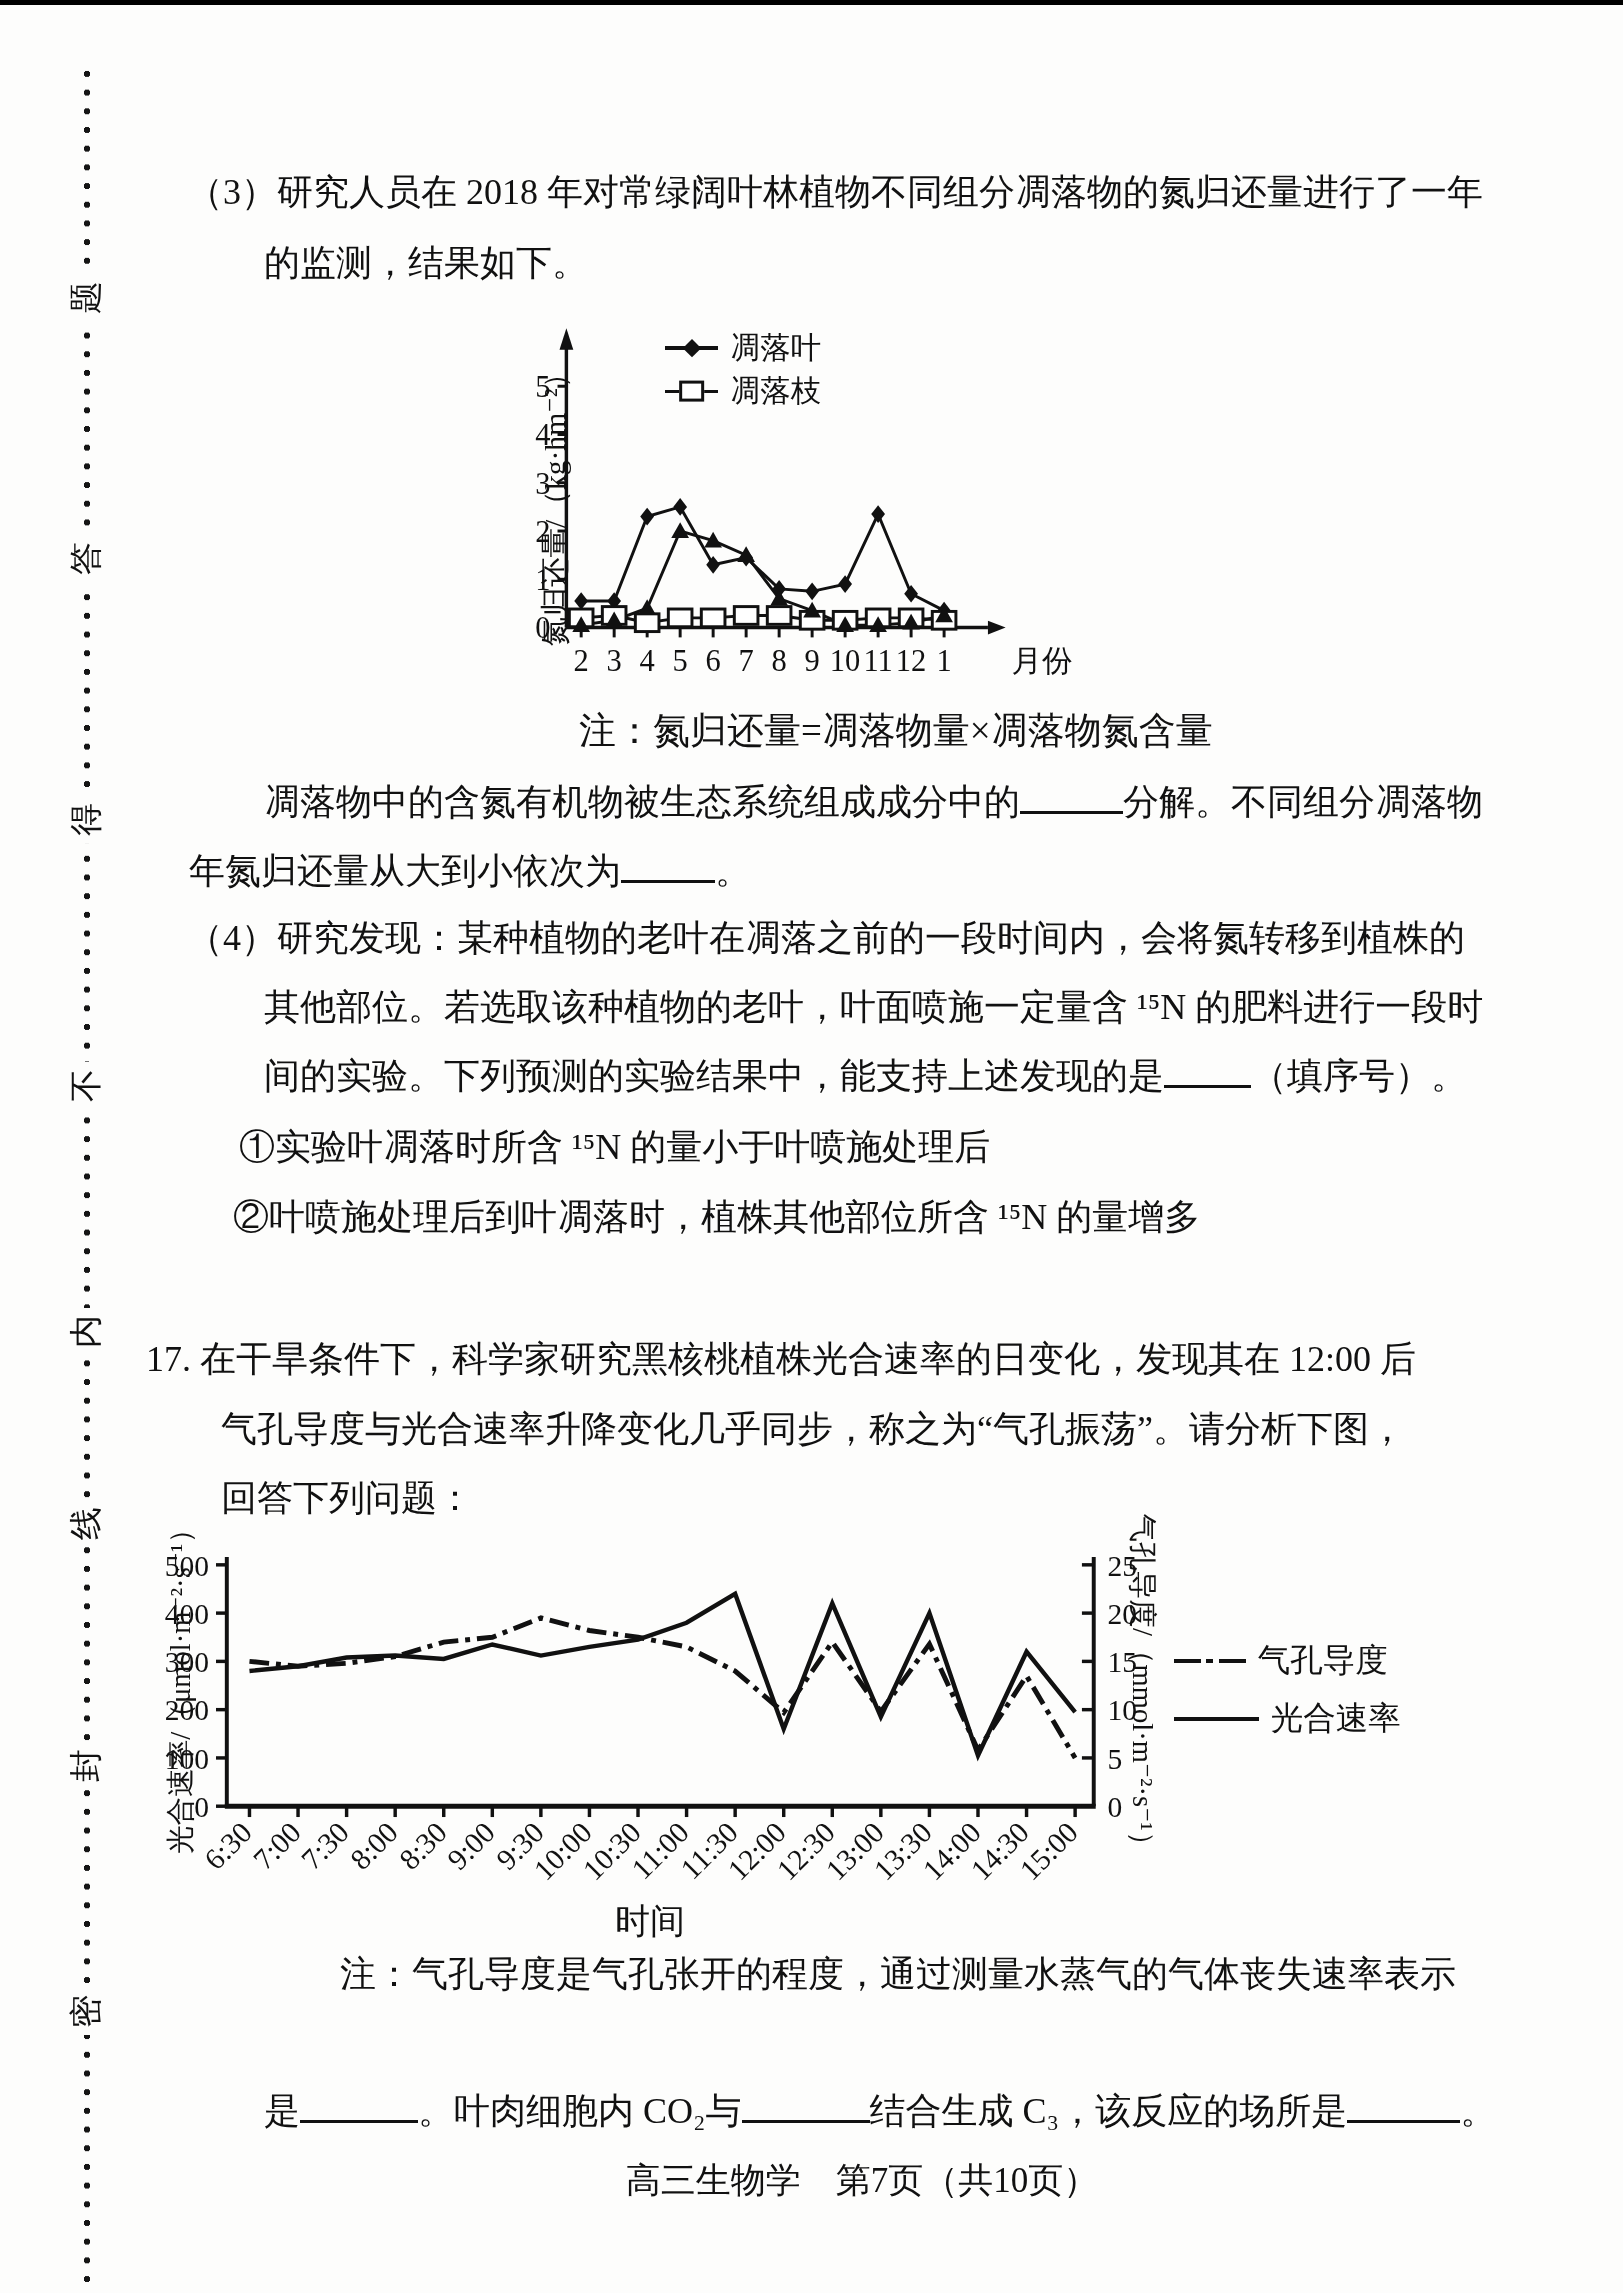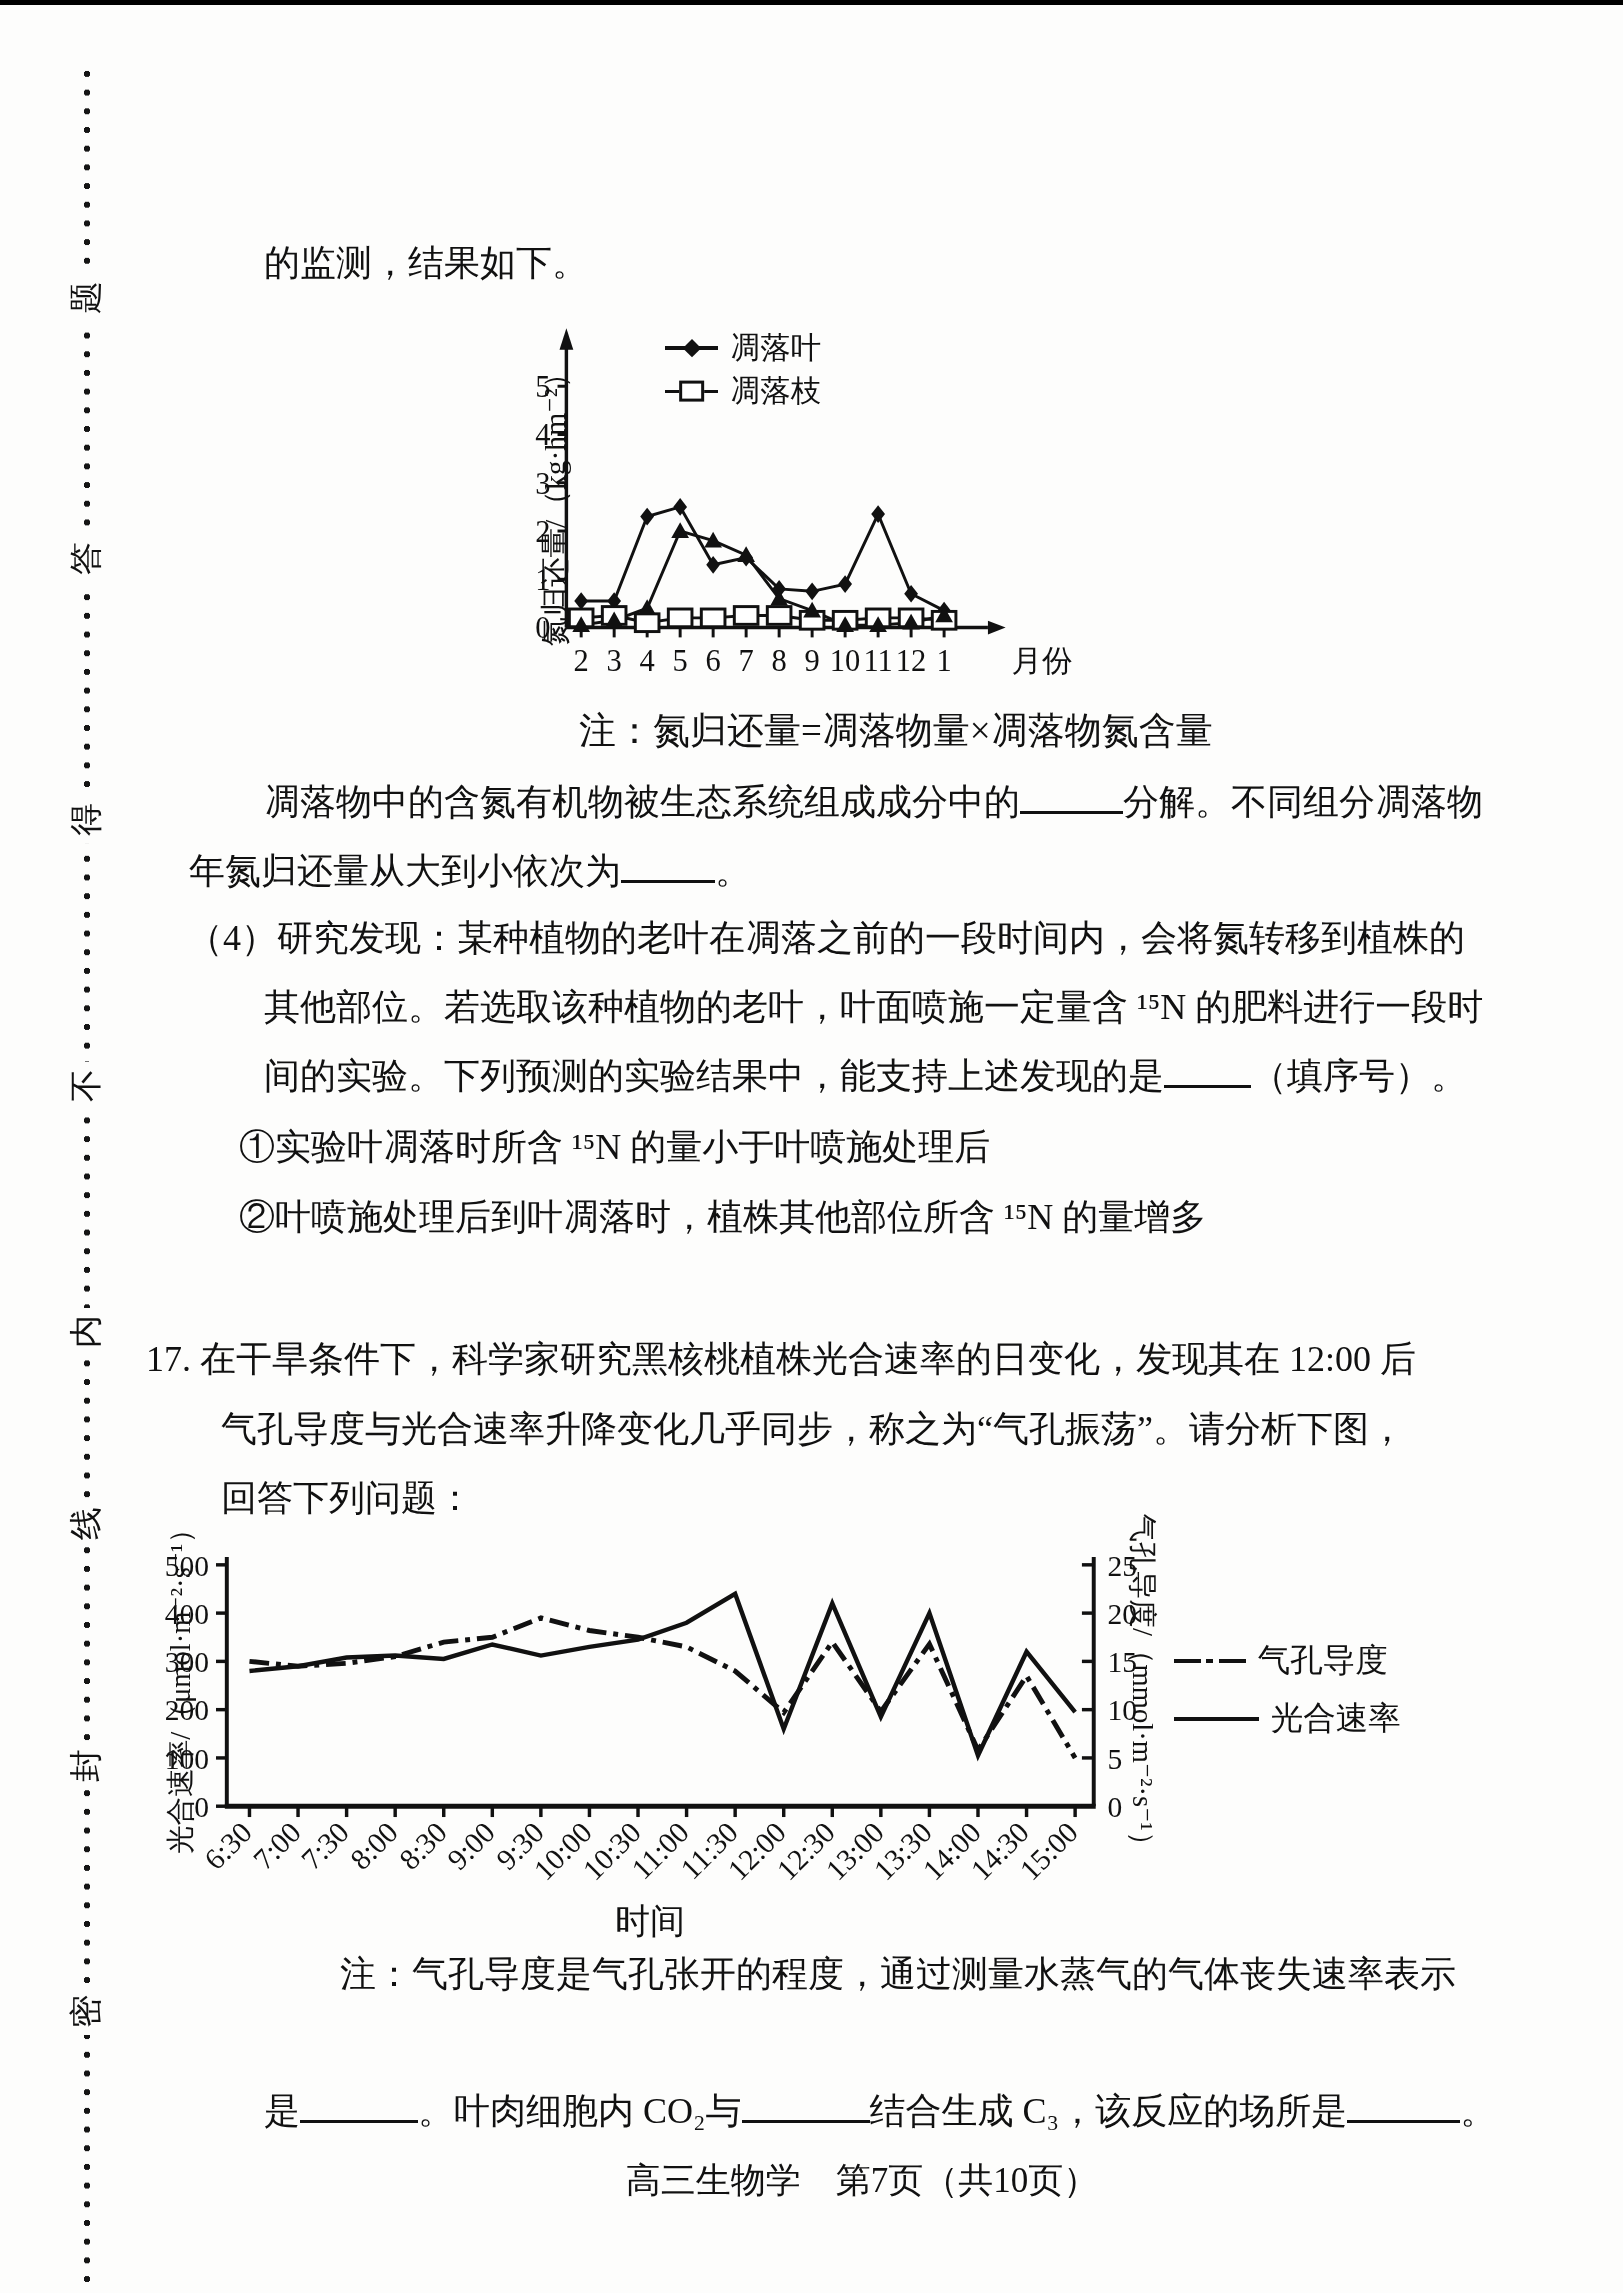--- a/index.html
+++ b/index.html
@@ -44,20 +44,21 @@
   <div class="sealline"></div>
   <div class="sealchar" style="top:274px">题</div>
   <div class="sealchar" style="top:535px">答</div>
   <div class="sealchar" style="top:796px">得</div>
   <div class="sealchar" style="top:1062px">不</div>
   <div class="sealchar" style="top:1308px">内</div>
   <div class="sealchar" style="top:1500px">线</div>
   <div class="sealchar" style="top:1742px">封</div>
   <div class="sealchar" style="top:1988px">密</div>
 
+  <div class="tl" style="left:187px;top:169px">（3）研究人员在 2018 年对常绿阔叶林植物不同组分凋落物的氮归还量进行了一年</div>
   <div class="tl" style="left:264px;top:240px">的监测，结果如下。</div>
 
   <div class="chartwrap" style="left:527px;top:320px;width:847px;height:424px">
     <svg id="c1svg" width="847" height="424" viewBox="0 0 860 430">
         <line x1="40" y1="312" x2="40" y2="24" stroke="#111" stroke-width="3.5"></line>
         <path d="M33 30L47 30L40 8Z" fill="#111"></path>
         <line x1="40" y1="312" x2="468" y2="312" stroke="#111" stroke-width="3.5"></line>
         <path d="M468 305L468 319L486 312Z" fill="#111"></path>
         <text x="24" y="323" text-anchor="end" font-size="31">0</text>
         <line x1="31" y1="263" x2="40" y2="263" stroke="#111" stroke-width="3"></line>
@@ -158,21 +159,21 @@
   <div class="tl" style="left:189px;top:848px">
     <span>年氮归还量从大到小依次为</span><span class="blank w95"></span><span>。</span>
   </div>
 
   <div class="tl" style="left:187px;top:915px">（4）研究发现：某种植物的老叶在凋落之前的一段时间内，会将氮转移到植株的</div>
   <div class="tl" style="left:264px;top:984px">其他部位。若选取该种植物的老叶，叶面喷施一定量含 ¹⁵N 的肥料进行一段时</div>
   <div class="tl" style="left:264px;top:1053px">
     <span>间的实验。下列预测的实验结果中，能支持上述发现的是</span><span class="blank w88"></span><span>（填序号）。</span>
   </div>
   <div class="tl" style="left:239px;top:1124px">①实验叶凋落时所含 ¹⁵N 的量小于叶喷施处理后</div>
-  <div class="tl" style="left:239px;top:1194px">②叶喷施处理后到叶凋落时，植株其他部位所含 ¹⁵N 的量增多</div>
+  <div class="tl" style="left:233px;top:1194px">②叶喷施处理后到叶凋落时，植株其他部位所含 ¹⁵N 的量增多</div>
 
   <div class="tl" style="left:146px;top:1336px">17. 在干旱条件下，科学家研究黑核桃植株光合速率的日变化，发现其在 12:00 后</div>
   <div class="tl" style="left:221px;top:1406px">气孔导度与光合速率升降变化几乎同步，称之为“气孔振荡”。请分析下图，</div>
   <div class="tl" style="left:221px;top:1475px">回答下列问题：</div>
 
   <div class="chartwrap" style="left:148px;top:1539px;width:1458px;height:414px">
     <svg id="c2svg" width="995" height="296" style="position:absolute;left:0;top:0" viewBox="0 0 1010 300">
         <line x1="80" y1="271" x2="80" y2="18" stroke="#111" stroke-width="4"></line>
         <line x1="78" y1="271" x2="962" y2="271" stroke="#111" stroke-width="5"></line>
         <line x1="960" y1="271" x2="960" y2="18" stroke="#111" stroke-width="4"></line>

